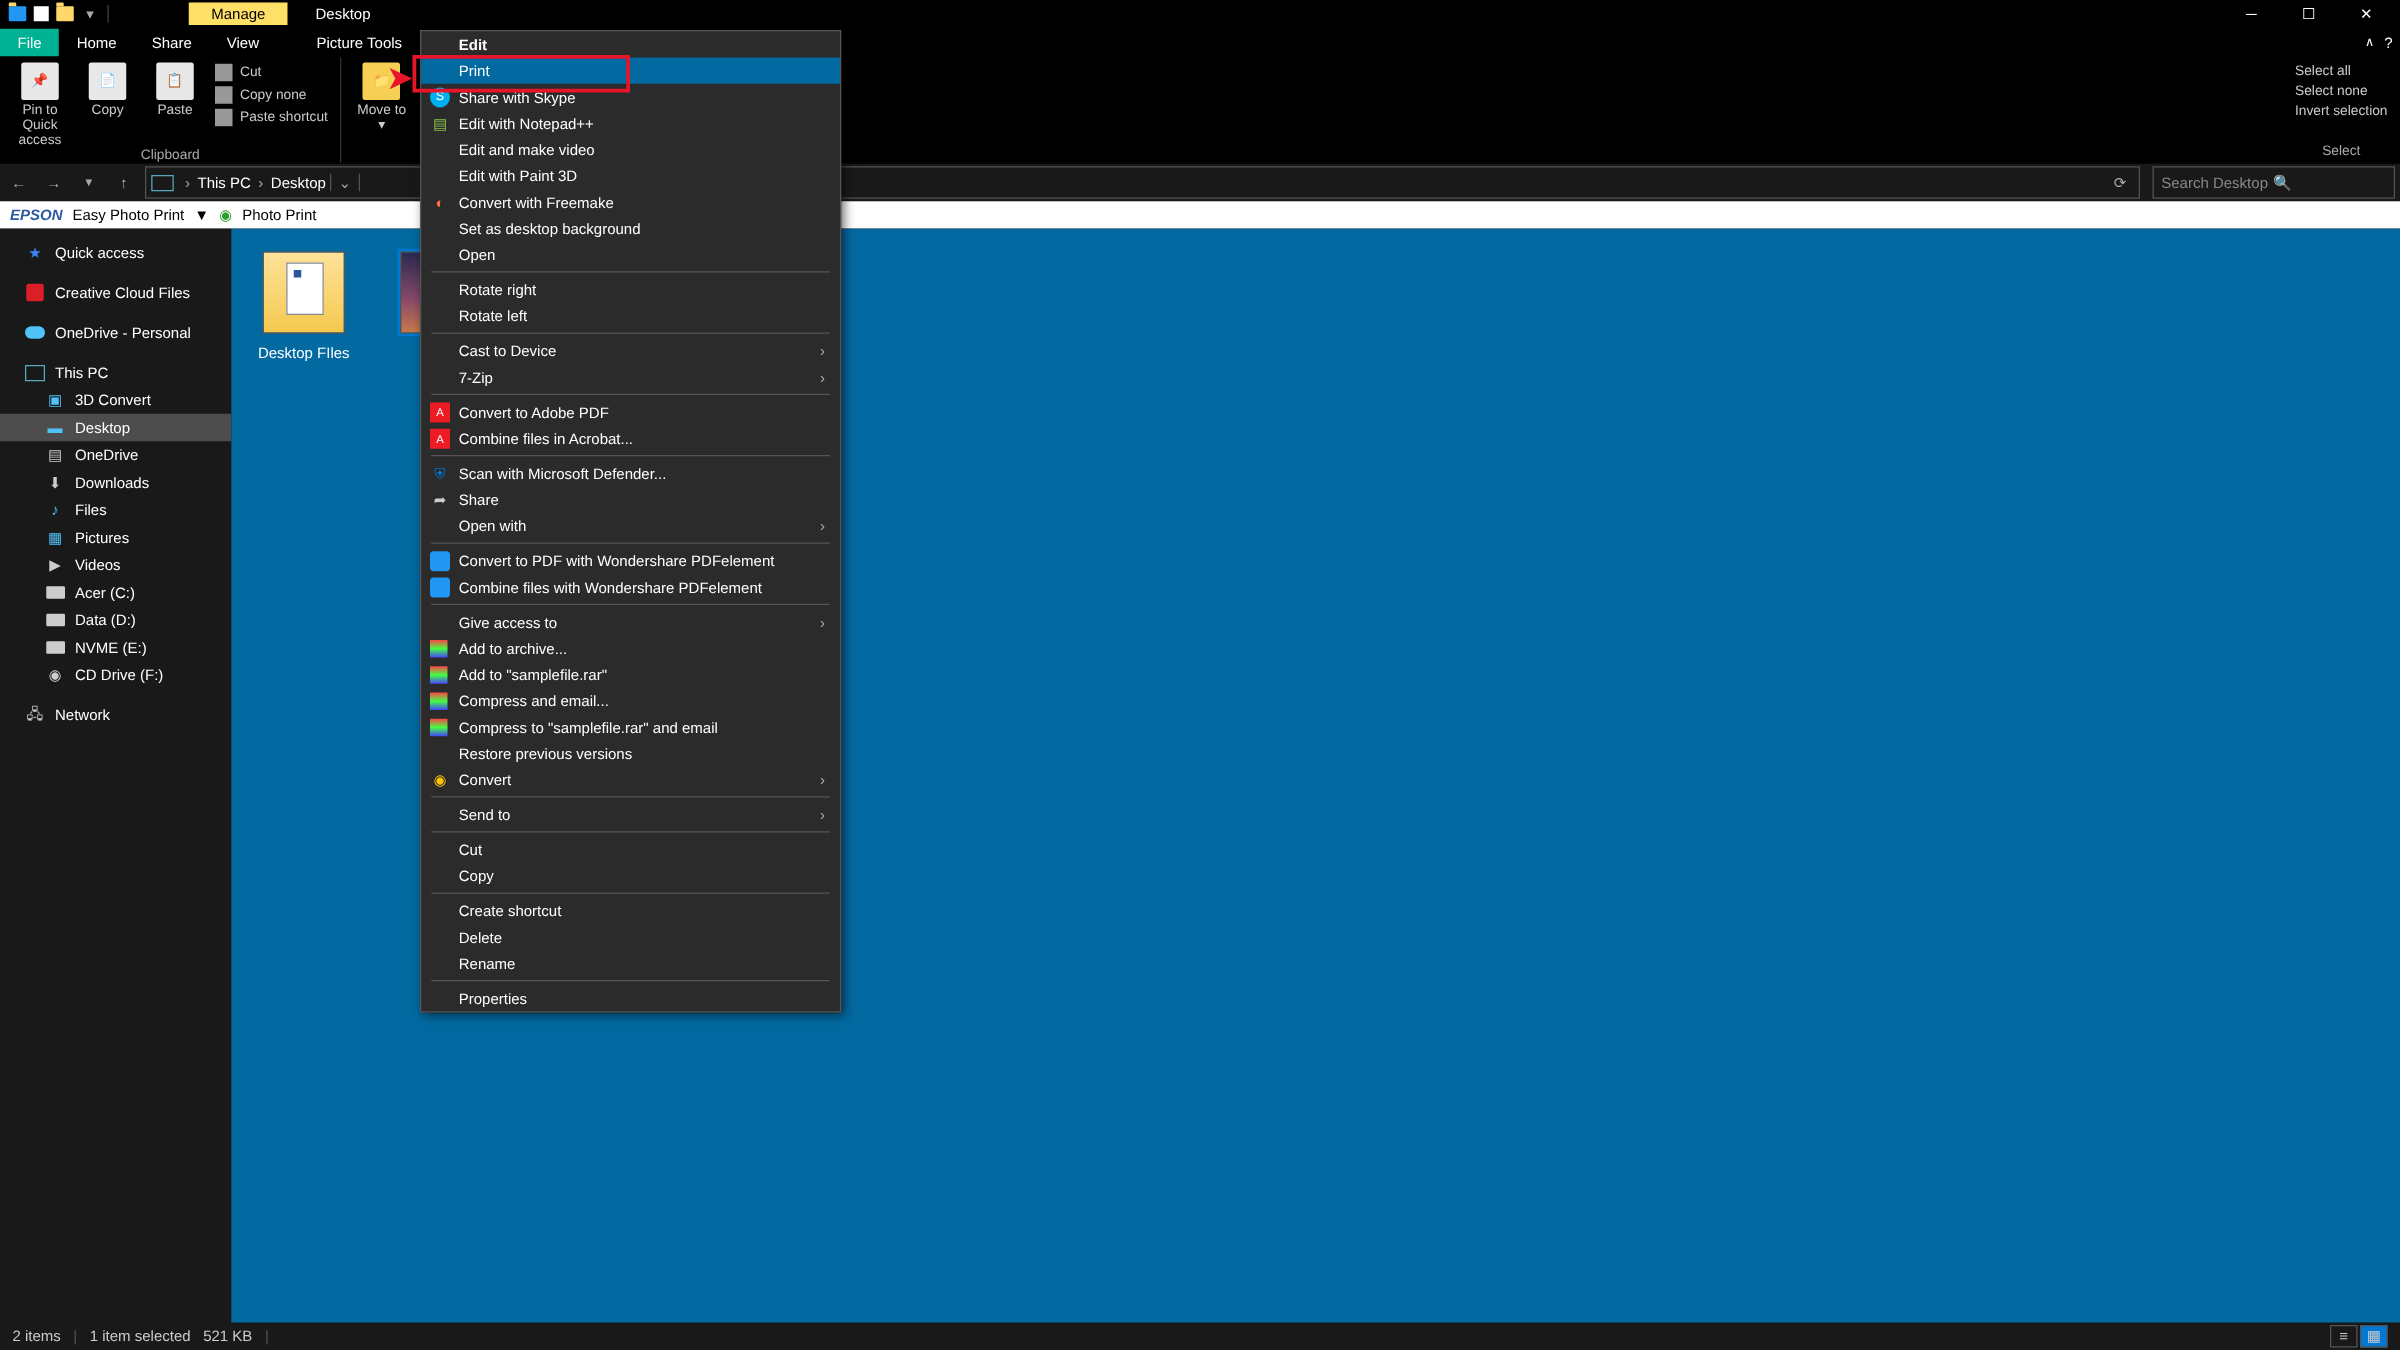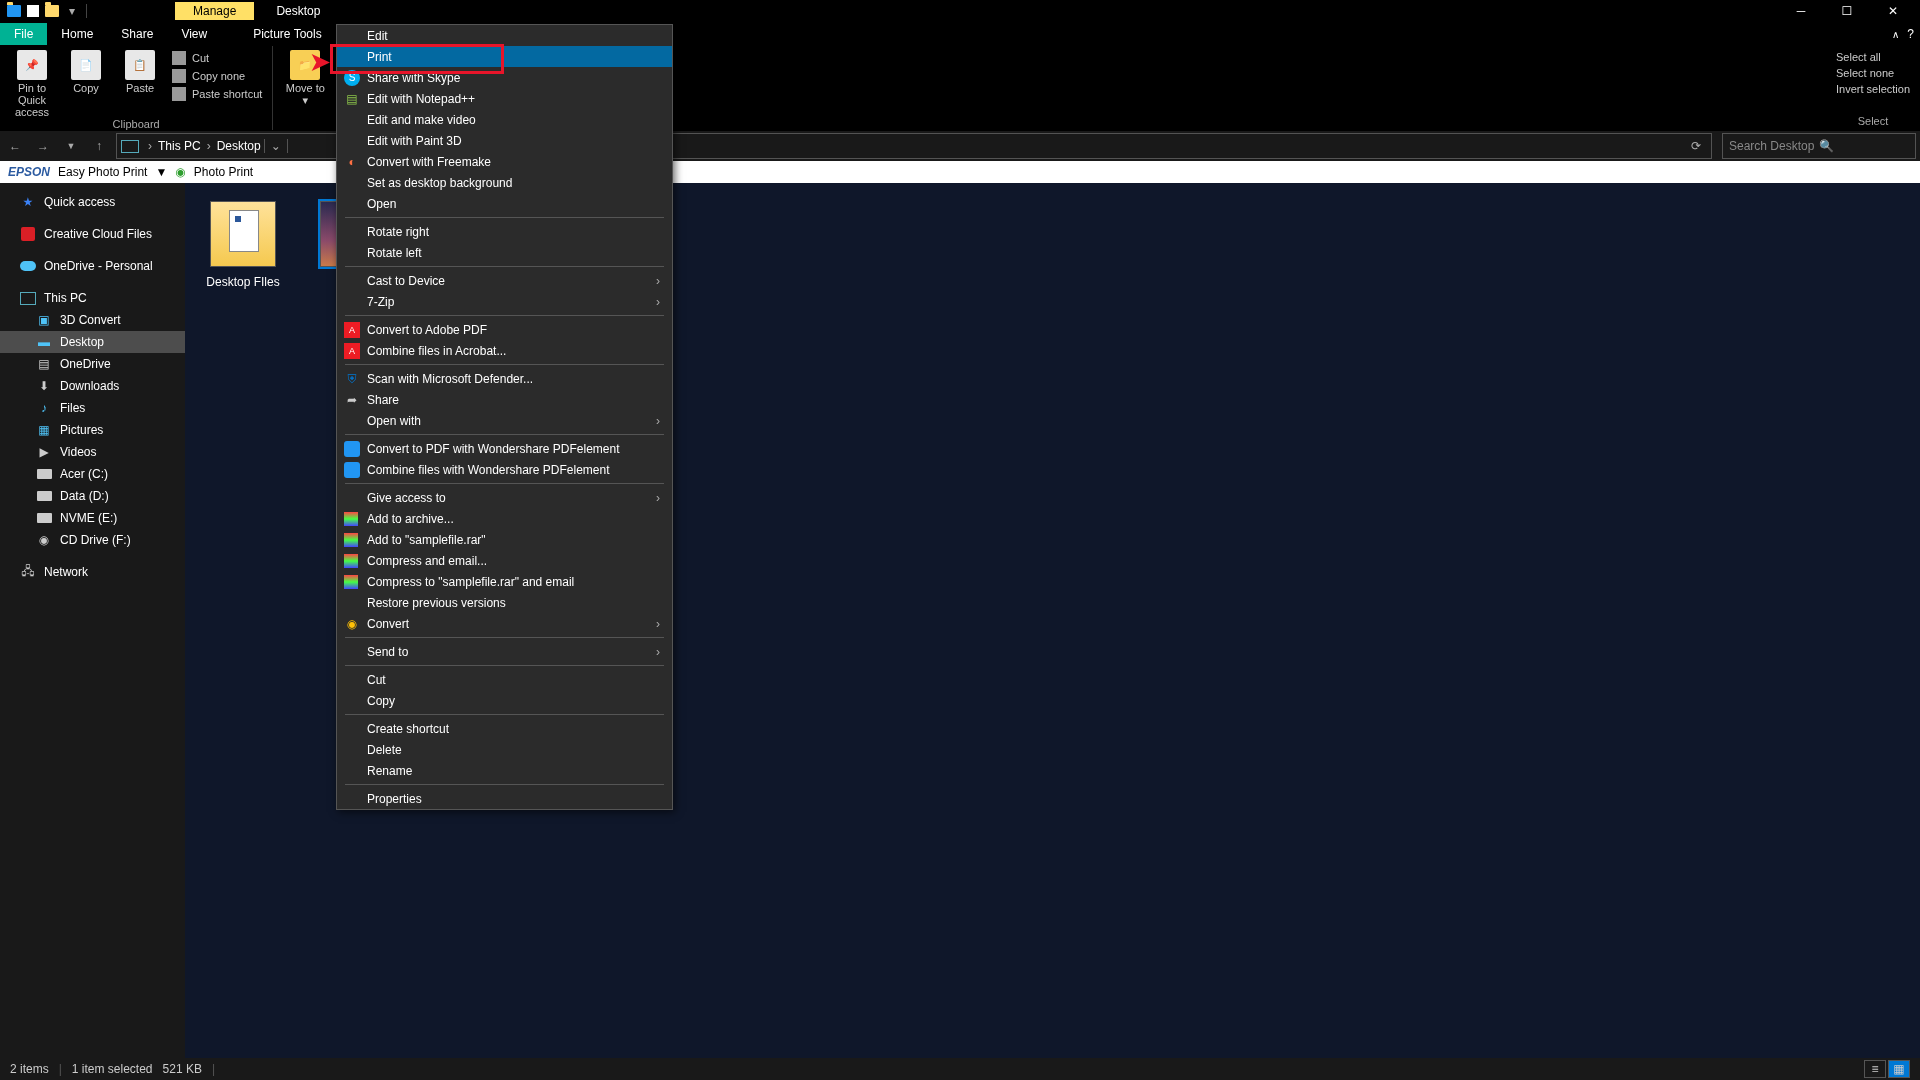--- a/index.html
+++ b/index.html
@@ -1,19 +1,19 @@
 <!DOCTYPE html>
 <html><head>
 <meta charset="utf-8">
 <style>
 html,body{margin:0;padding:0;width:1920px;height:1080px;background:#000;font-family:"Segoe UI",sans-serif;font-size:12px;color:#fff;overflow:hidden;user-select:none}
 .titlebar{height:22px;background:#000;display:flex;align-items:center;padding:0 4px}
 .titlebar .ql{width:14px;height:14px;margin:0 3px;display:flex;align-items:center;justify-content:center}
 .titlebar .sep{width:1px;height:14px;background:#444;margin:0 4px}
-.titlebar .manage{background:#ffe066;color:#000;padding:2px 18px;margin-left:84px;font-size:12px}
+.titlebar .manage{background:#ffe066;color:#000;padding:2px 18px;margin-left:60px;font-size:12px}
 .titlebar .title{color:#fff;margin-left:22px;font-size:12px}
 .titlebar .win-controls{margin-left:auto;display:flex}
 .titlebar .win-controls div{width:46px;height:22px;display:flex;align-items:center;justify-content:center;color:#fff}
 .tabs{height:24px;background:#000;display:flex;align-items:center}
 .tab{padding:4px 14px;color:#fff;font-size:12px}
 .tab.file{background:#00b294;color:#fff}
 .tab.picture{margin-left:18px}
 .ribbon-right{margin-left:auto;display:flex;align-items:center;padding-right:6px;gap:8px}
 .ribbon-right span{font-size:10px;color:#fff}
 .ribbon{height:84px;background:#000;border-bottom:1px solid #000;display:flex}
@@ -35,29 +35,29 @@
 .search{width:180px;height:24px;border:1px solid #535353;background:#191919;display:flex;align-items:center;padding:0 6px;color:#888;margin-left:4px}
 .search span{flex:1}
 .epson{height:22px;background:#fff;color:#000;display:flex;align-items:center;padding:0 8px;font-size:12px;gap:8px}
 .epson .brand{color:#2b5aa0;font-weight:bold;font-style:italic}
 .body{display:flex;height:calc(100% - 22px - 24px - 84px - 30px - 22px - 22px);background:#000}
 .sidebar{width:185px;background:#191919;padding-top:8px}
 .tree-item{display:flex;align-items:center;gap:8px;padding:3px 8px 3px 20px;font-size:12px;color:#fff}
 .tree-item.sub{padding-left:36px}
 .tree-item.selected{background:#4d4d4d}
 .tree-item .ticon{width:16px;height:16px;display:flex;align-items:center;justify-content:center}
-.content{flex:1;background:#0f172a;padding:18px;display:flex;gap:30px;align-items:flex-start}
+.content{flex:1;background:#0369a1;padding:18px;display:flex;gap:30px;align-items:flex-start}
 .file-item{display:flex;flex-direction:column;align-items:center;width:80px}
 .file-item .thumb{width:64px;height:64px;background:#f9e7b8;border:1px solid #555;margin-bottom:8px;position:relative}
 .file-item.sel .thumb{outline:2px solid #0078d4}
 .file-item .fname{font-size:12px;color:#fff;text-align:center}
 .file-item.sel .fname{background:#0078d4;padding:0 4px}
 .ctx{position:absolute;left:336px;top:24px;width:335px;background:#2b2b2b;border:1px solid #555;box-shadow:2px 2px 8px rgba(0,0,0,.6);z-index:100}
 .ctx-item{display:flex;align-items:center;height:21px;padding:0 12px 0 30px;font-size:12px;color:#fff;position:relative}
-.ctx-item.bold{font-weight:normal}
+.ctx-item.bold{font-weight:bold}
 .ctx-item.hl{background:#0369a1}
 .ctx-item .cicon{position:absolute;left:7px;width:16px;height:16px;display:flex;align-items:center;justify-content:center}
 .ctx-item .sub-arrow{margin-left:auto;color:#aaa}
 .ctx-sep{height:1px;background:#555;margin:3px 8px}
 .highlight-box{position:absolute;left:330px;top:44px;width:168px;height:24px;border:3px solid #e8152a;z-index:101;pointer-events:none}
 .highlight-arrow{position:absolute;left:310px;top:48px;z-index:102;color:#e8152a;font-size:24px;font-weight:bold;pointer-events:none}
 .status{position:absolute;bottom:0;left:0;right:0;height:22px;background:#191919;display:flex;align-items:center;padding:0 10px;font-size:12px;color:#ccc;gap:10px}
 .status .sep2{color:#555}
 .status .view-icons{margin-left:auto;display:flex;gap:2px}
 .status .view-icons div{width:20px;height:16px;border:1px solid #555;display:flex;align-items:center;justify-content:center}

